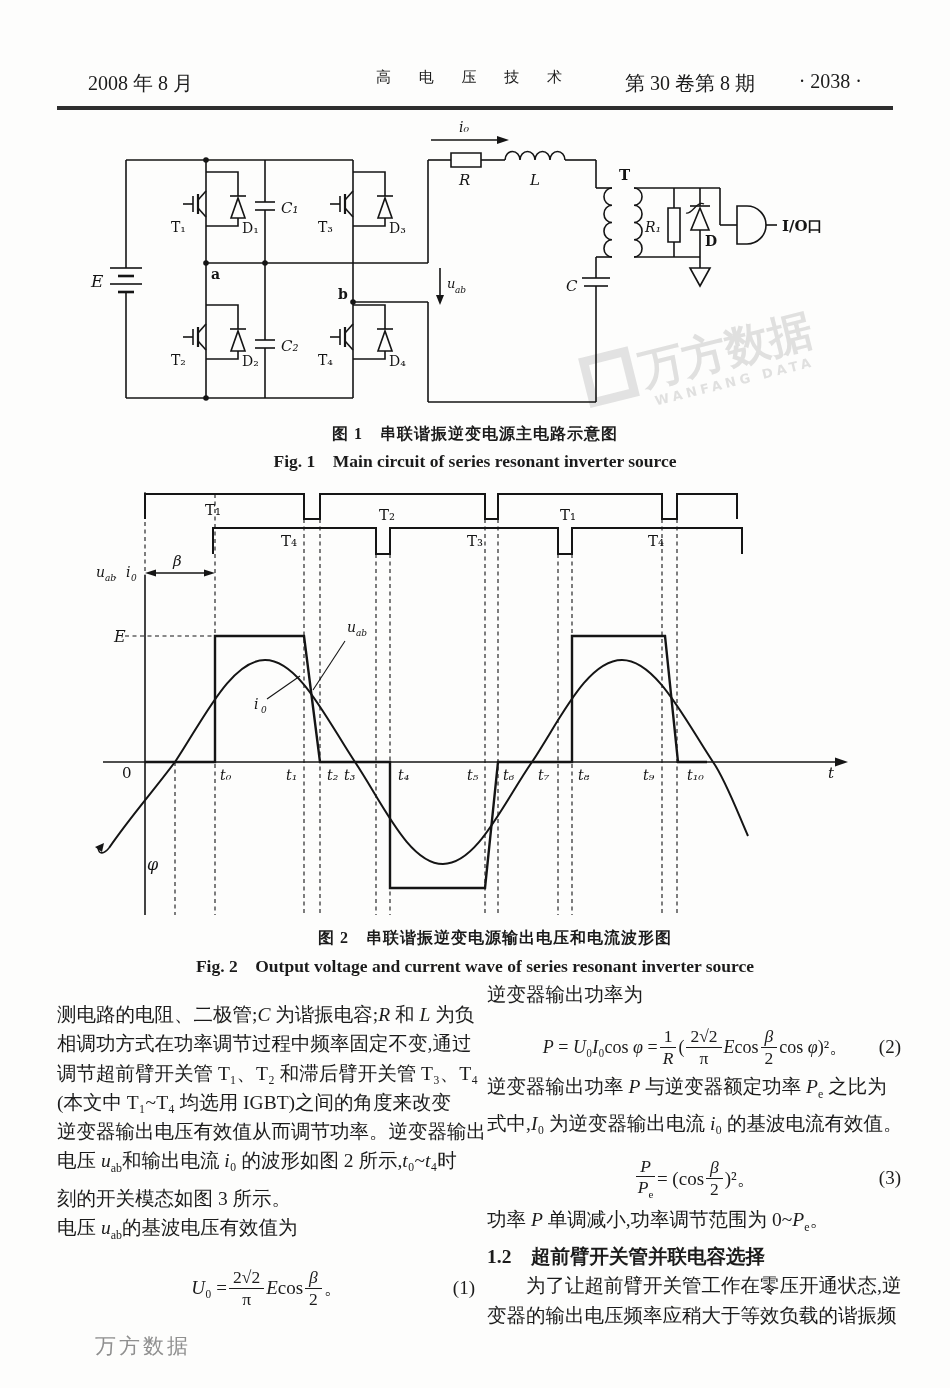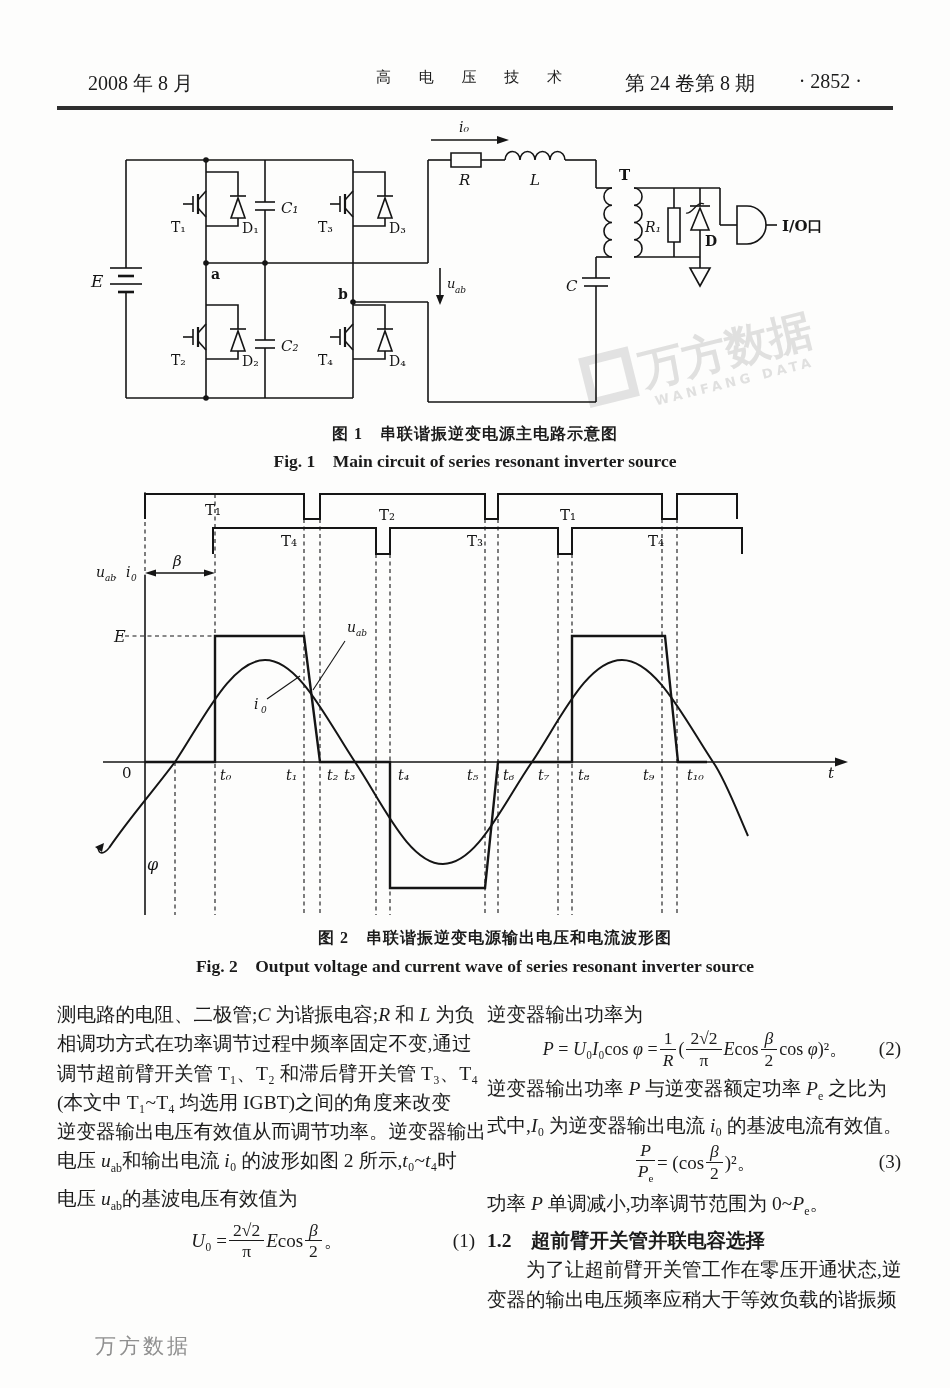--- a/index.html
+++ b/index.html
@@ -12,21 +12,21 @@
   .rule{height:4px;background:#2e2e2e;}
   
   .cap{width:950px;text-align:center;font-weight:bold;}
   .cap-zh{font-size:16px;letter-spacing:1px;}
   .cap-en{font-size:17.5px;}
   
   .col{font-size:19.5px;line-height:29.3px;text-align:justify;}
   .col sub{font-size:12px;}
   .tline{white-space:nowrap;}
   
-  .eq{position:relative;display:flex;align-items:center;justify-content:center;margin:0 0 5px 0;font-size:19px;}
+  .eq{position:relative;display:flex;align-items:center;justify-content:center;margin:18px 0 5px 0;font-size:19px;}
   .eq .eqbody{display:inline-flex;align-items:center;white-space:nowrap;}
   .eq .eqtag{position:absolute;right:2px;top:50%;transform:translateY(-50%);font-size:19px;}
   .frac{display:inline-flex;flex-direction:column;align-items:center;vertical-align:middle;margin:0 2px;font-size:17.5px;line-height:1.05;}
   .frac .n{display:block;padding:0 4px 1px 4px;border-bottom:1.4px solid #1b1b1b;text-align:center;}
   .frac .d{display:block;padding-top:1px;text-align:center;}
   .eq sub{font-size:11px;}
   
   .svgt{font-family:"DejaVu Serif","Liberation Serif",serif;fill:#141414;}
   .it{font-style:italic;}
   .bold{font-weight:bold;}
@@ -34,22 +34,22 @@
   .wm{fill:#c9c9c9;opacity:.55;font-family:"DejaVu Sans","Liberation Sans",sans-serif;font-weight:bold;}
   .footer-wm{font-size:21px;color:#8f8f8f;letter-spacing:3px;}
 </style>
 </head>
 <body>
 
 <div class="page">
 
   <div class="abs hdr" style="left:88px;top:70px;">2008 年 8 月</div>
   <div class="abs hdr hdr-journal" style="left:0;top:68px;width:950px;text-align:center;">高 电 压 技 术</div>
-  <div class="abs hdr" style="right:195px;top:70px;">第 24 卷第 8 期</div>
-  <div class="abs hdr" style="right:88px;top:70px;">· 2852 ·</div>
+  <div class="abs hdr" style="right:195px;top:70px;">第 30 卷第 8 期</div>
+  <div class="abs hdr" style="right:88px;top:70px;">· 2038 ·</div>
   <div class="abs rule" style="left:57px;top:106px;width:836px;"></div>
 
   <svg class="abs" style="left:85px;top:118px;" width="810" height="305" viewBox="0 0 810 305" fill="none" stroke="#151515" stroke-width="1.6">
 
     <g transform="translate(630,242) rotate(-14)" stroke="none">
       <rect x="-128" y="-30" width="42" height="42" fill="none" stroke="#c9c9c9" stroke-width="9" opacity=".5"></rect>
       <text class="wm" x="-75" y="8" font-size="44">万方数据</text>
       <text class="wm" x="-68" y="30" font-size="13" letter-spacing="4">WANFANG DATA</text>
     </g>
 
@@ -329,41 +329,42 @@
   <div class="abs cap cap-en" style="top:954px;">Fig. 2　Output voltage and current wave of series resonant inverter source</div>
 
   <div class="abs col" style="left:57px;top:1000px;width:420px;">
     <div>
         <div class="tline">测电路的电阻、二极管;<i>C</i> 为谐振电容;<i>R</i> 和 <i>L</i> 为负</div>
         <div class="tline">相调功方式在功率调节过程中频率固定不变,通过</div>
         <div class="tline">调节超前臂开关管 T₁、T₂ 和滞后臂开关管 T₃、T₄</div>
         <div class="tline">(本文中 T₁~T₄ 均选用 IGBT)之间的角度来改变</div>
         <div class="tline">逆变器输出电压有效值从而调节功率。逆变器输出</div>
         <div class="tline">电压 <i>u</i><sub>ab</sub>和输出电流 <i>i</i>₀ 的波形如图 2 所示,<i>t</i>₀~<i>t</i>₄时</div>
+        <div class="tline">刻的开关模态如图 3 所示。</div>
         <div class="tline">电压 <i>u</i><sub>ab</sub>的基波电压有效值为</div>
       </div>
     <div class="eq">
       <span class="eqbody">
         <span><i>U</i>₀ = </span>
         <span class="frac">
             <span class="n">2√2</span>
             <span class="d">π</span>
           </span>
         <span><i>E</i>cos </span>
         <span class="frac">
             <span class="n"><i>β</i></span>
             <span class="d">2</span>
           </span>
         <span>。</span>
       </span>
       <span class="eqtag">(1)</span>
     </div>
   </div>
 
-  <div class="abs col" style="left:487px;top:1000px;width:416px;font-family:Liberation Serif, serif;">
+  <div class="abs col" style="left:487px;top:980px;width:416px;font-family:Liberation Serif, serif;">
     <div>
         <div class="tline">逆变器输出功率为</div>
       </div>
     <div class="eq" style="font-size:18px;">
       <span class="eqbody">
         <span><i>P</i> = <i>U</i>₀<i>I</i>₀cos <i>φ</i> = </span>
         <span class="frac">
             <span class="n">1</span>
             <span class="d"><i>R</i></span>
           </span>

